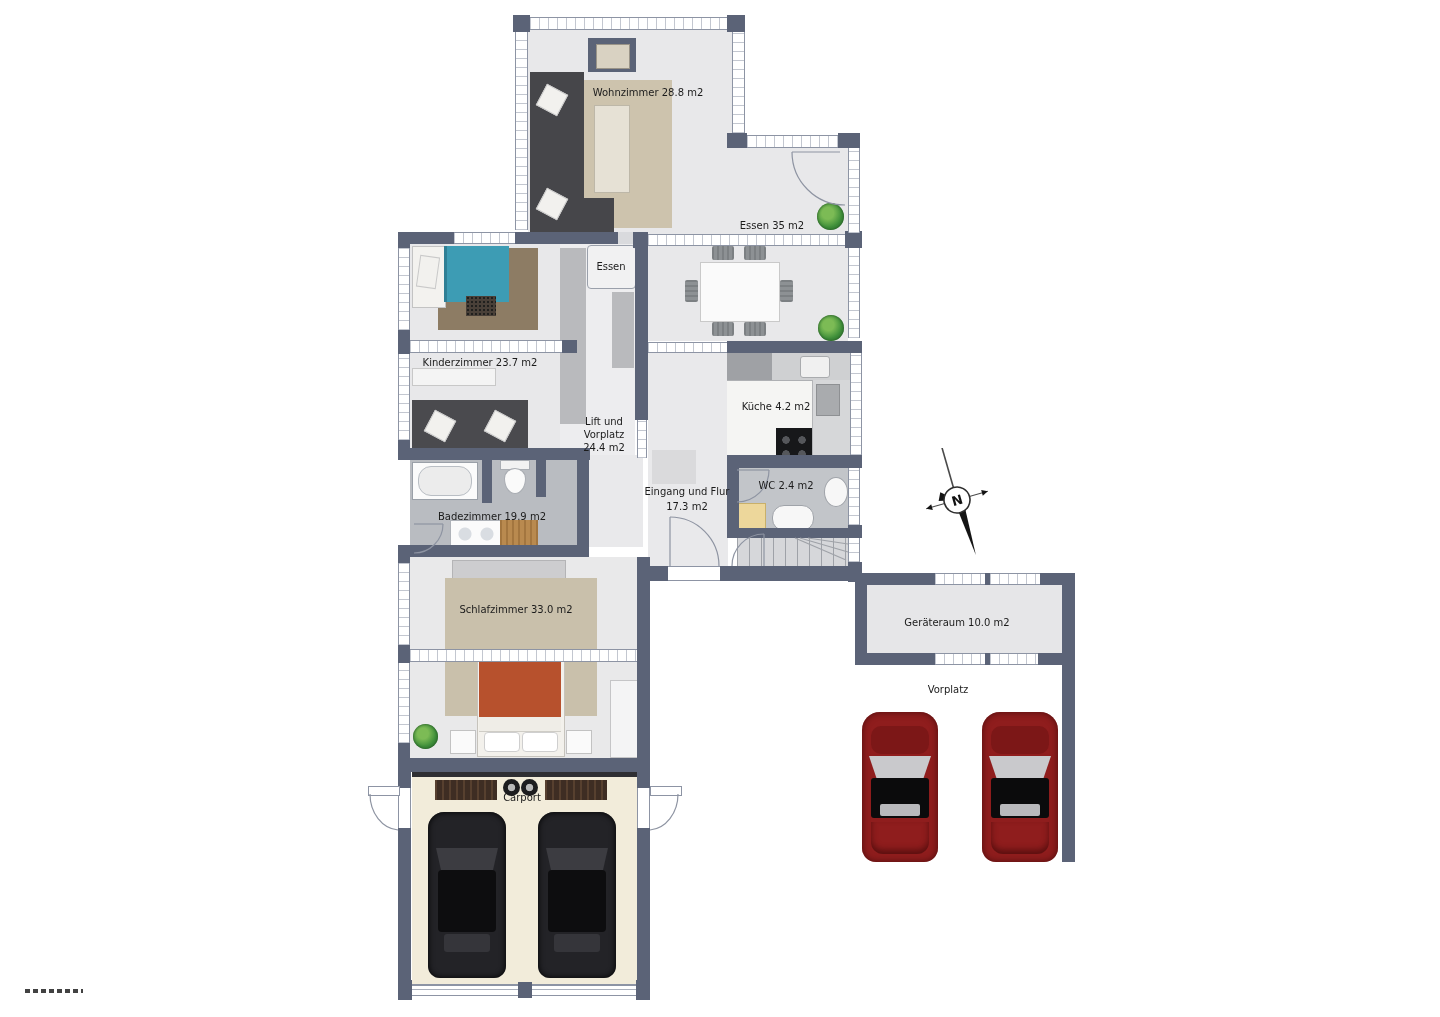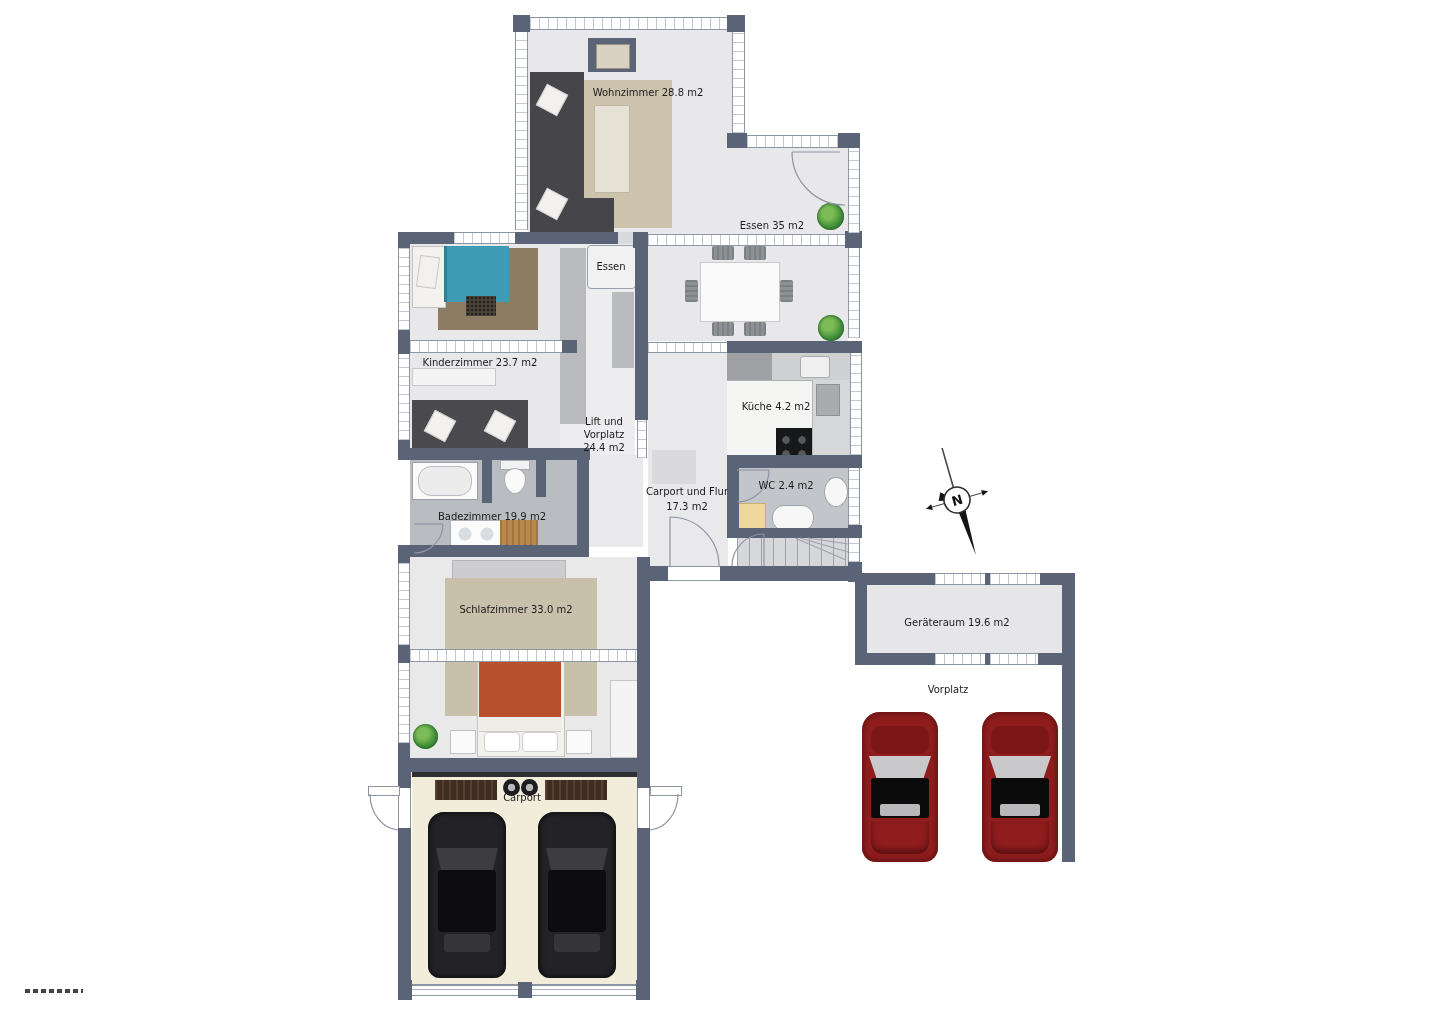--- a/index.html
+++ b/index.html
@@ -290,22 +290,22 @@
               background:repeating-linear-gradient(90deg,#222 0 5px,transparent 5px 8px);"></div>
 
   <div class="lbl" style="left:648px;top:92px;">Wohnzimmer 28.8 m2</div>
   <div class="lbl" style="left:772px;top:225px;">Essen 35 m2</div>
   <div class="lbl" style="left:480px;top:362px;">Kinderzimmer 23.7 m2</div>
   <div class="lbl" style="left:611px;top:266px;">Essen</div>
   <div class="lbl" style="left:604px;top:421px;">Lift und</div>
   <div class="lbl" style="left:604px;top:434px;">Vorplatz</div>
   <div class="lbl" style="left:604px;top:447px;">24.4 m2</div>
   <div class="lbl" style="left:776px;top:406px;">Küche 4.2 m2</div>
-  <div class="lbl" style="left:687px;top:491px;">Carport und Flur</div>
+  <div class="lbl" style="left:687px;top:491px;">Eingang und Flur</div>
   <div class="lbl" style="left:687px;top:506px;">17.3 m2</div>
   <div class="lbl" style="left:786px;top:485px;">WC 2.4 m2</div>
   <div class="lbl" style="left:492px;top:516px;">Badezimmer 19.9 m2</div>
   <div class="lbl" style="left:516px;top:609px;">Schlafzimmer 33.0 m2</div>
-  <div class="lbl" style="left:957px;top:622px;">Geräteraum 19.6 m2</div>
+  <div class="lbl" style="left:957px;top:622px;">Geräteraum 10.0 m2</div>
   <div class="lbl" style="left:948px;top:689px;">Vorplatz</div>
   <div class="lbl" style="left:522px;top:797px;">Carport</div>
 
 </div>
 
 </body></html>

